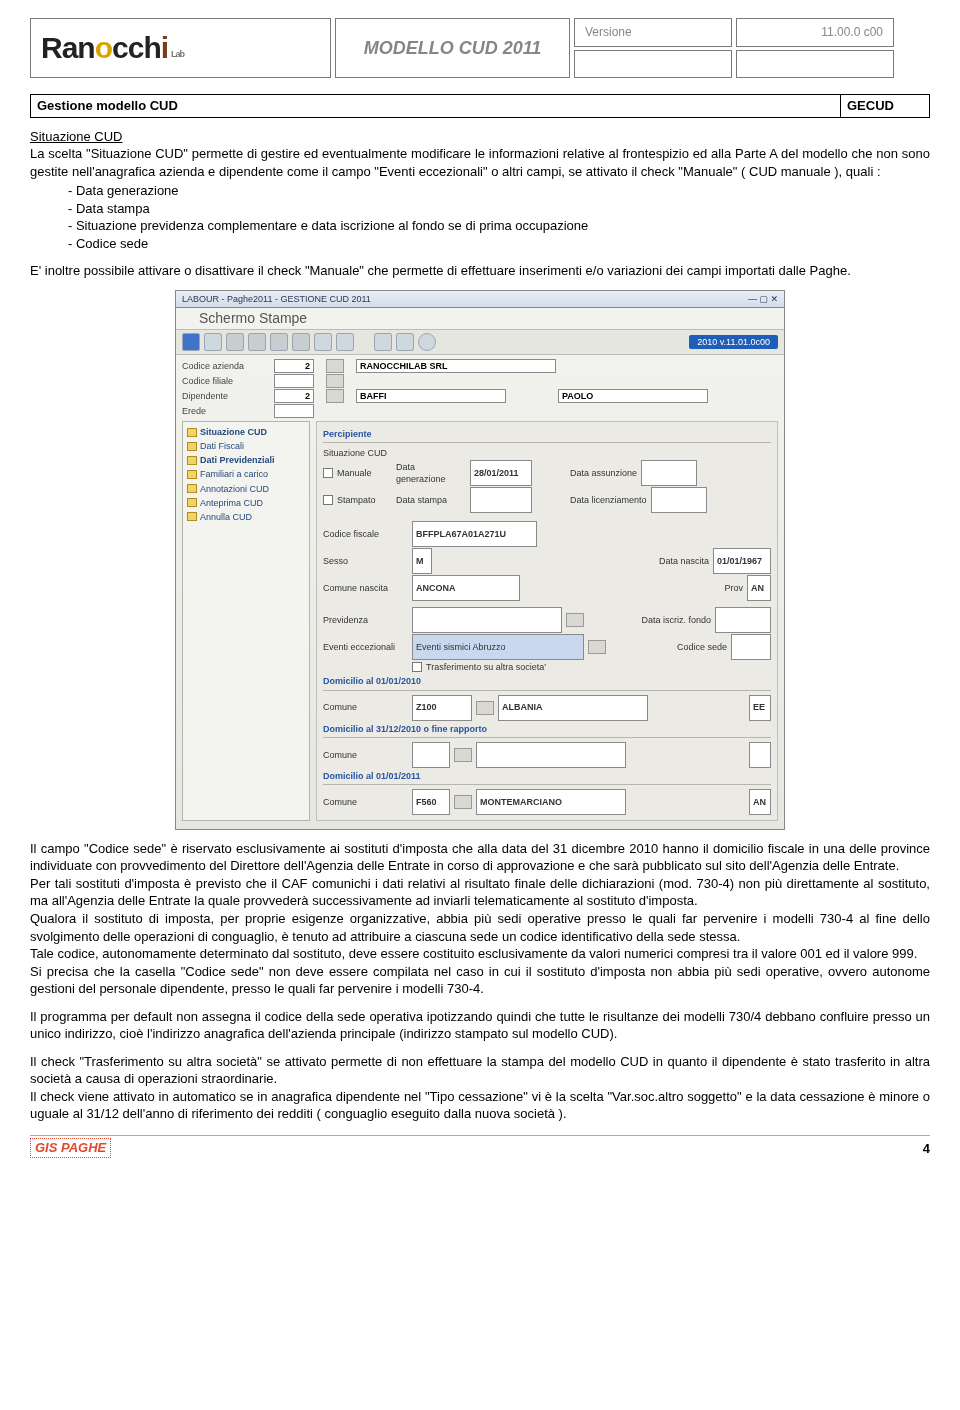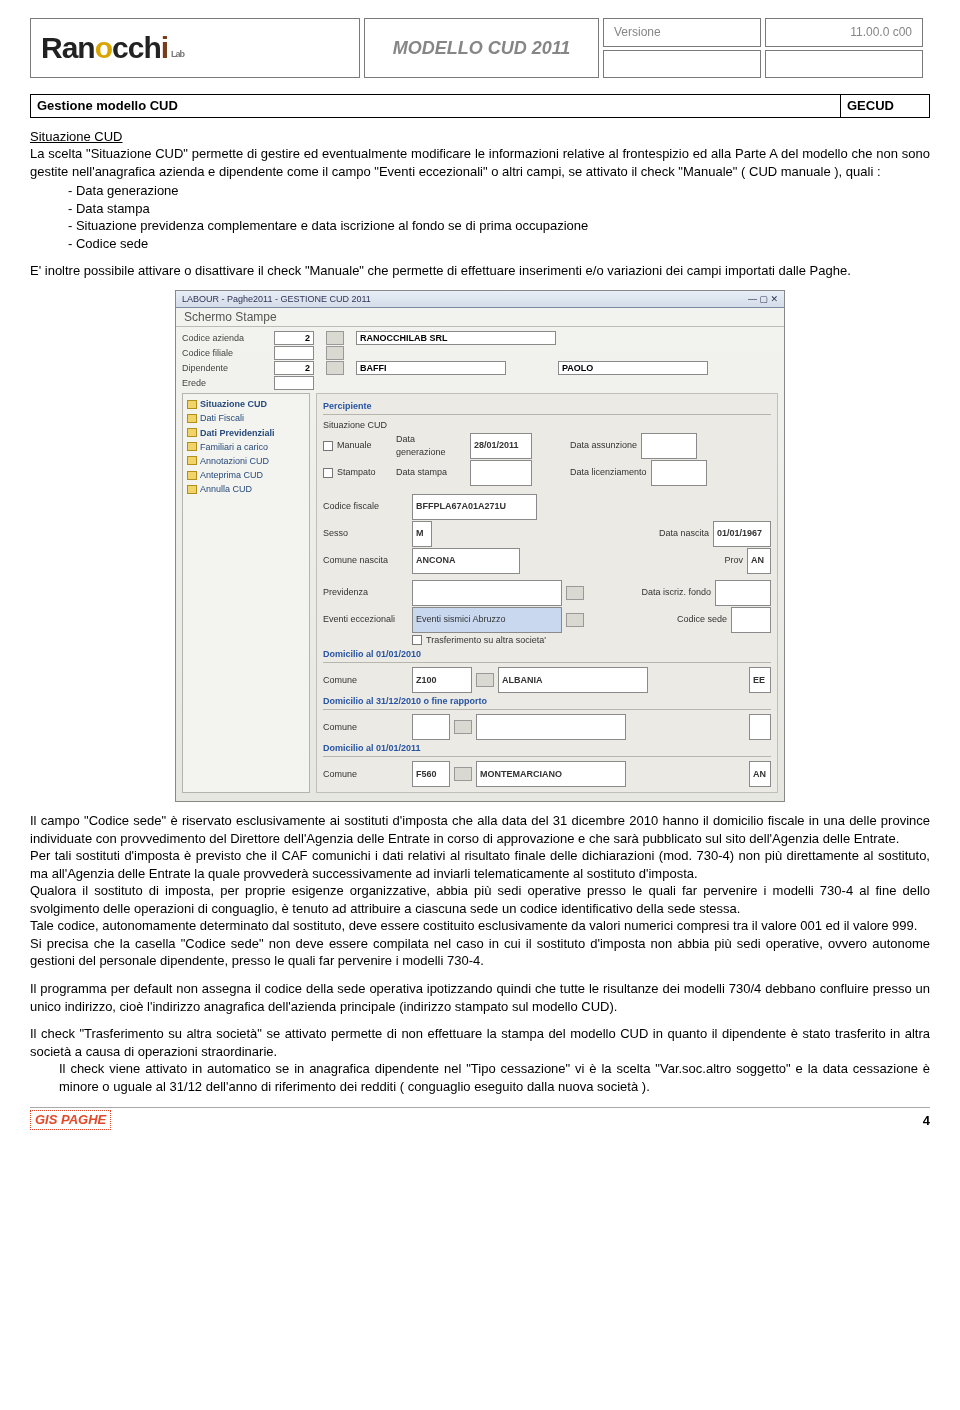--- a/index.html
+++ b/index.html
@@ -13,21 +13,21 @@
   }
   .page { padding: 18px 30px 6px 30px; }
 
   
   .header-row { display: flex; gap: 4px; height: 60px; }
   .header-cell {
     border: 1px solid #7a7a7a;
     display: flex; align-items: center;
     padding: 2px 10px;
   }
-  .logo-cell { width: 330px; }
+  .logo-cell { width: 301px; }
   .logo-text {
     font-size: 30px; font-weight: 700; letter-spacing: -1px;
     color: #222; display:inline-flex; align-items:center;
   }
   .logo-text .o1 { color: #d7a400; }
   .logo-text .o2 { color: #7a3c1a; }
   .logo-text .tail { font-size: 9px; color:#777; margin-left:3px; margin-top:12px;}
   .title-cell {
     width: 235px; justify-content: center;
     color: #868686; font-weight: 700; font-size: 18px;
@@ -54,21 +54,21 @@
     width: 610px; margin: 10px auto; border:1px solid #888;
     background: linear-gradient(#f3f3ef,#e7e7e2);
     font-size: 9px; color:#333;
   }
   .ss-titlebar {
     background: linear-gradient(#e8eff7,#d3dce8);
     border-bottom:1px solid #7a8aa0;
     padding:2px 6px; display:flex; justify-content:space-between;
     font-size:9px; color:#335;
   }
-  .ss-menubar { padding:1px 8px; color:#555; font-size:12px; border-bottom:1px solid #bbb;}
+  .ss-menubar { padding:1px 23px; color:#555; font-size:14px; border-bottom:1px solid #bbb;}
   .ss-toolbar {
     display:flex; align-items:center; gap:4px;
     padding:3px 6px; background:#e6e6e0; border-bottom:1px solid #bbb;
   }
   .tbtn { width:18px; height:18px; background:#cfd8df; border:1px solid #9aa7b3; border-radius:2px;}
   .tbtn.disk { background:#3f74c9;}
   .tbtn.play { background:#c8cecf;}
   .tpill { margin-left:auto; background:#1e5eb8; color:#fff; padding:1px 8px; border-radius:2px; font-size:9px;}
 
   .ss-body { padding:3px 6px 8px 6px; }
@@ -143,20 +143,35 @@
     </div>
 
     <div class="section">E' inoltre possibile attivare o disattivare il check "Manuale" che permette di effettuare inserimenti e/o variazioni dei campi importati dalle Paghe.</div>
 
     <div class="screenshot">
       <div class="ss-titlebar">
         <span>LABOUR - Paghe2011 - GESTIONE CUD 2011</span>
         <span>— ▢ ✕</span>
       </div>
       <div class="ss-menubar">Schermo   Stampe</div>
+      <div class="ss-toolbar">
+        <span class="tbtn disk"></span>
+        <span class="tbtn"></span>
+        <span class="tbtn play"></span>
+        <span class="tbtn play"></span>
+        <span class="tbtn play"></span>
+        <span class="tbtn play"></span>
+        <span class="tbtn"></span>
+        <span class="tbtn"></span>
+        <span style="width:12px"></span>
+        <span class="tbtn"></span>
+        <span class="tbtn"></span>
+        <span class="tbtn" style="border-radius:50%;"></span>
+        <span class="tpill">2010   v.11.01.0c00</span>
+      </div>
 
       <div class="ss-body">
         <div class="frow">
           <span class="flabel">Codice azienda</span>
           <span class="fbox r" style="width:40px;">
               <span class="fval">2</span>
             </span>
           <span class="mini"></span>
           <span class="fbox" style="width:200px;">
               <span class="fval">RANOCCHILAB SRL</span>
@@ -276,21 +291,21 @@
             <div class="pfrow">
               <span class="pl">Previdenza</span>
               <span class="wbox" style="width:150px;"></span>
               <span class="mini"></span>
               <span style="flex:1;"></span>
               <span>Data iscriz. fondo</span>
               <span class="wbox" style="width:56px;"></span>
             </div>
             <div class="pfrow">
               <span class="pl">Eventi eccezionali</span>
-              <span class="wbox" style="width:150px; background:#c9d8ee;">
+              <span class="wbox" style="width:172px; background:#c9d8ee;">
                   <span>Eventi sismici Abruzzo</span>
                 </span>
               <span class="mini"></span>
               <span style="flex:1;"></span>
               <span>Codice sede</span>
               <span class="wbox" style="width:40px;"></span>
             </div>
             <div class="pfrow">
               <span class="pl"></span>
               <span class="ck"></span>
@@ -348,21 +363,21 @@
 
     <div class="section">Il campo "Codice sede" è riservato esclusivamente ai sostituti d'imposta che alla data del 31 dicembre 2010 hanno il domicilio fiscale in una delle province individuate con provvedimento del Direttore dell'Agenzia delle Entrate in corso di approvazione e che sarà pubblicato sul sito dell'Agenzia delle Entrate.</div>
     <div class="section" style="margin-top:0;">Per tali sostituti d'imposta è previsto che il CAF comunichi i dati relativi al risultato finale delle dichiarazioni (mod. 730-4) non più direttamente al sostituto, ma all'Agenzia delle Entrate la quale provvederà successivamente ad inviarli telematicamente al sostituto d'imposta.</div>
     <div class="section" style="margin-top:0;">Qualora il sostituto di imposta, per proprie esigenze organizzative, abbia più sedi operative presso le quali far pervenire i modelli 730-4 al fine dello svolgimento delle operazioni di conguaglio, è tenuto ad attribuire a ciascuna sede un codice identificativo della sede stessa.</div>
     <div class="section" style="margin-top:0;">Tale codice, autonomamente determinato dal sostituto, deve essere costituito esclusivamente da valori numerici compresi tra il valore 001 ed il valore 999.</div>
     <div class="section" style="margin-top:0;">Si precisa che la casella "Codice sede" non deve essere compilata nel caso in cui il sostituto d'imposta non abbia più sedi operative, ovvero autonome gestioni del personale dipendente, presso le quali far pervenire i modelli 730-4.</div>
 
     <div class="section">Il programma per default non assegna il codice della sede operativa ipotizzando quindi che tutte le risultanze dei modelli 730/4 debbano confluire presso un unico indirizzo, cioè l'indirizzo anagrafica dell'azienda principale (indirizzo stampato sul modello CUD).</div>
 
     <div class="section">Il check "Trasferimento su altra società" se attivato permette di non effettuare la stampa del modello CUD in quanto il dipendente è stato trasferito in altra società a causa di operazioni straordinarie.</div>
-    <div class="section" style="margin-top:0;margin-left:29px;">Il check viene attivato in automatico se in anagrafica dipendente nel "Tipo cessazione" vi è la scelta "Var.soc.altro soggetto" e la data cessazione è minore o uguale al 31/12 dell'anno di riferimento dei redditi ( conguaglio eseguito dalla nuova società ).</div>
+    <div class="section" style="margin-top:0;">Il check viene attivato in automatico se in anagrafica dipendente nel "Tipo cessazione" vi è la scelta "Var.soc.altro soggetto" e la data cessazione è minore o uguale al 31/12 dell'anno di riferimento dei redditi ( conguaglio eseguito dalla nuova società ).</div>
 
     <div class="footer">
       <span class="footer-logo">GIS PAGHE</span>
       <span class="footer-pn">4</span>
     </div>
 
   </div>
 </div>
 
 </body></html>

